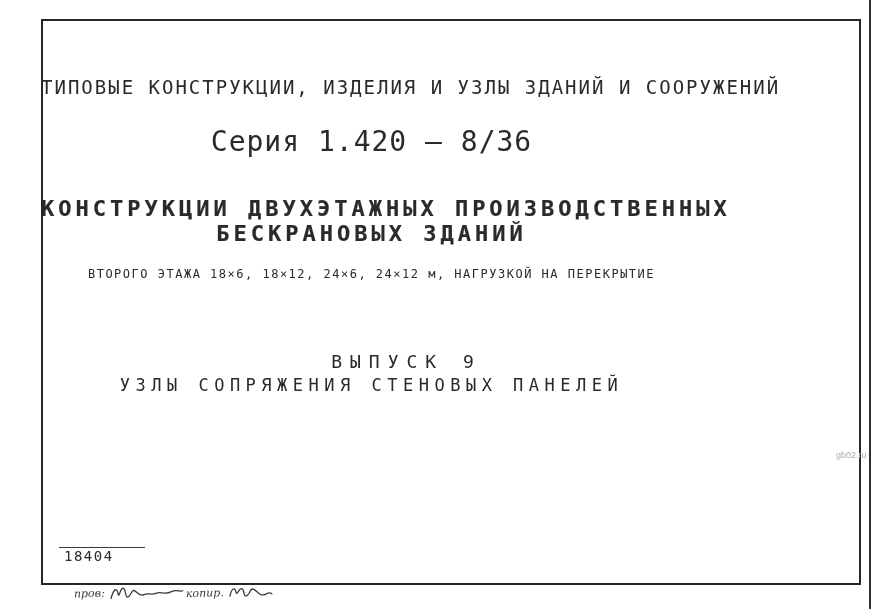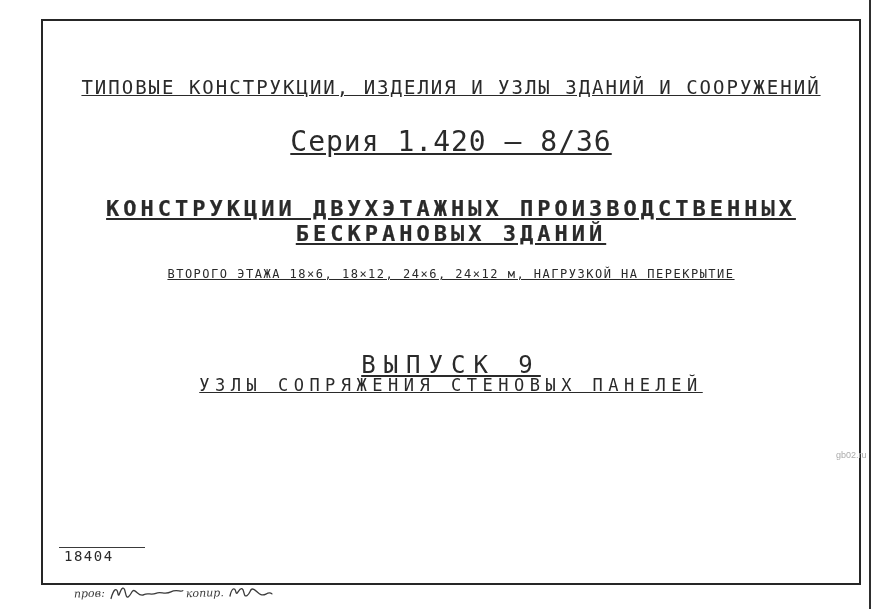--- a/index.html
+++ b/index.html
@@ -19,29 +19,29 @@
     width:816px;height:562px;
     border:2px solid #262626;
   }
   
   .edge-line{
     position:absolute;
     left:869px;top:0;
     width:2px;height:609px;
     background:#2e2e2e;
   }
-  .centered{left:41px;width:820px;text-align:center;text-decoration:underline;}
+  .centered{left:41px;width:661px;text-align:center;}
   .category-line{top:76px;font-size:19px;letter-spacing:2px;}
   .series-line{top:125px;font-size:28px;letter-spacing:1px;}
   .title-line1{top:196px;font-size:22px;letter-spacing:4px;font-weight:bold;-webkit-text-stroke:.2px #2a2a2a;}
   .title-line2{top:221px;font-size:22px;letter-spacing:4px;font-weight:bold;-webkit-text-stroke:.2px #2a2a2a;}
   .spec-line1{top:248px;font-size:16px;letter-spacing:3px;}
   .spec-line2{top:267px;font-size:12px;letter-spacing:1.5px;text-align:center;}
   .spec-line3{top:285px;font-size:16px;letter-spacing:2.5px;}
-  .issue-label{top:351px;font-size:24px;letter-spacing:8px;}
+  .issue-label{top:351px;font-size:18px;letter-spacing:8px;padding-left:35px;}
   .issue-line1{top:375px;font-size:17px;letter-spacing:5.5px;}
   .issue-line2{top:393px;font-size:17px;letter-spacing:4.2px;}
   .inventory{left:64px;top:529px;font-size:14px;letter-spacing:1.5px;margin-top:19px;}
   .inventory-underline{
     position:absolute;
     left:59px;top:547px;
     width:86px;height:0;
     border-top:1.5px solid #3a3a3a;
   }
   .signature-block{

